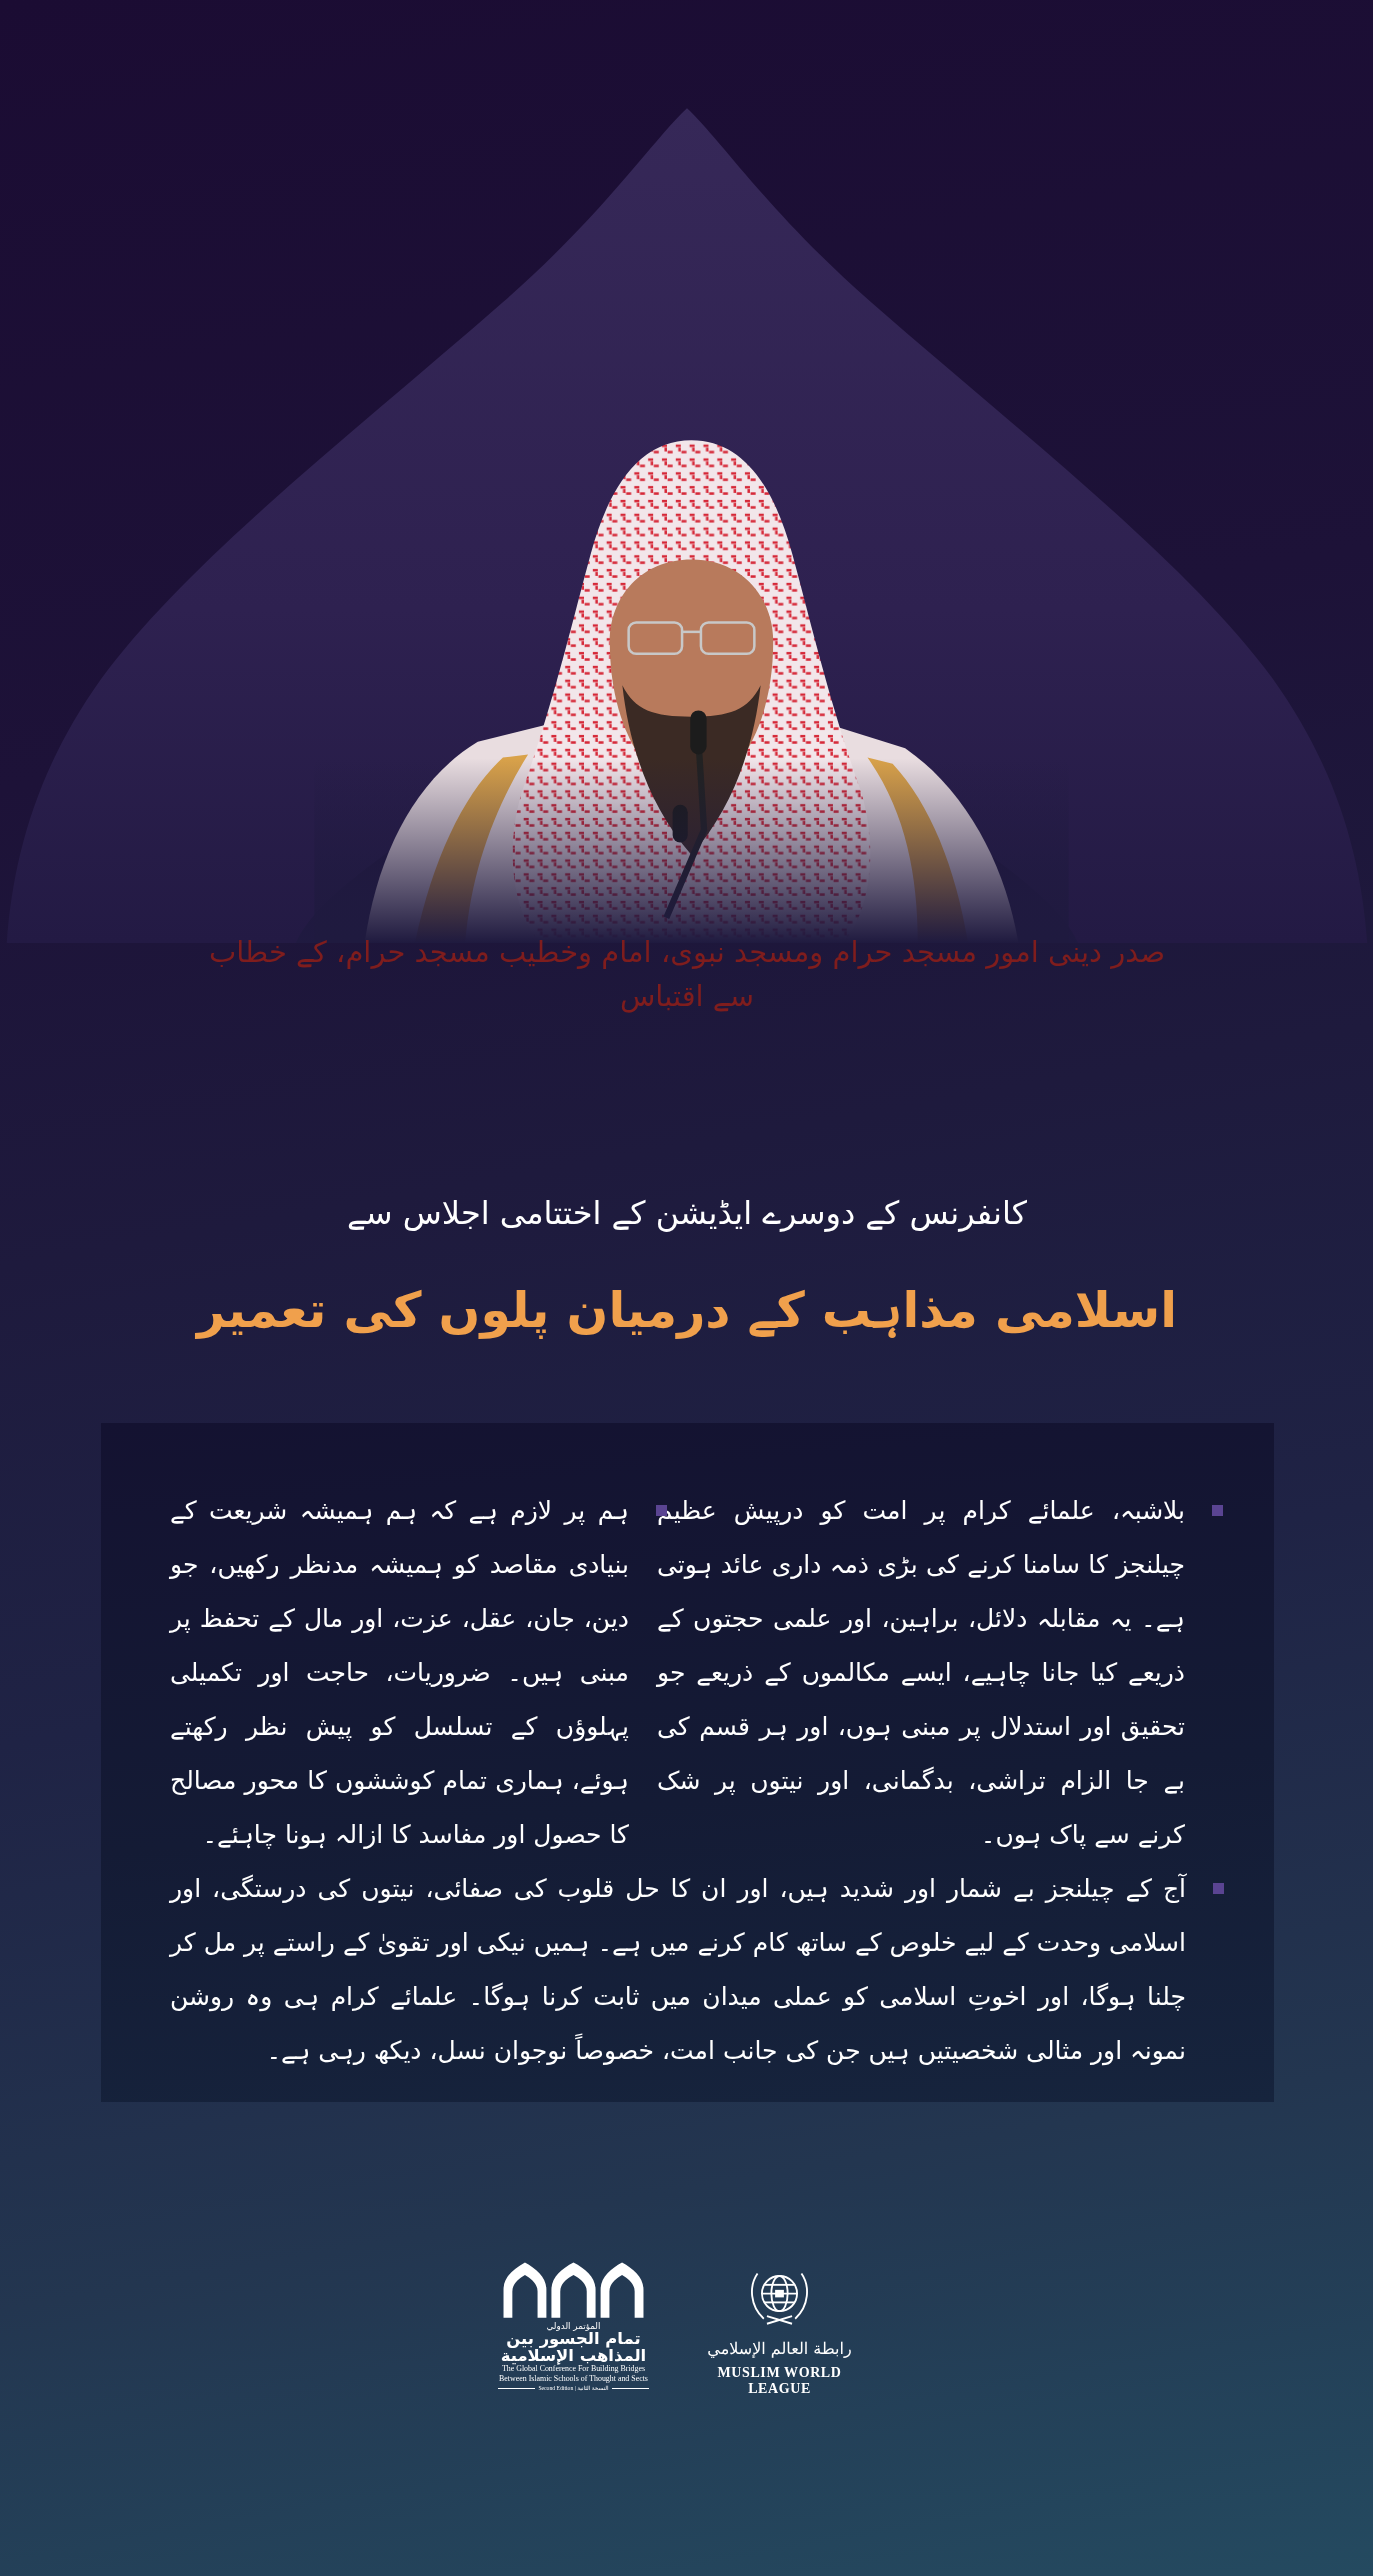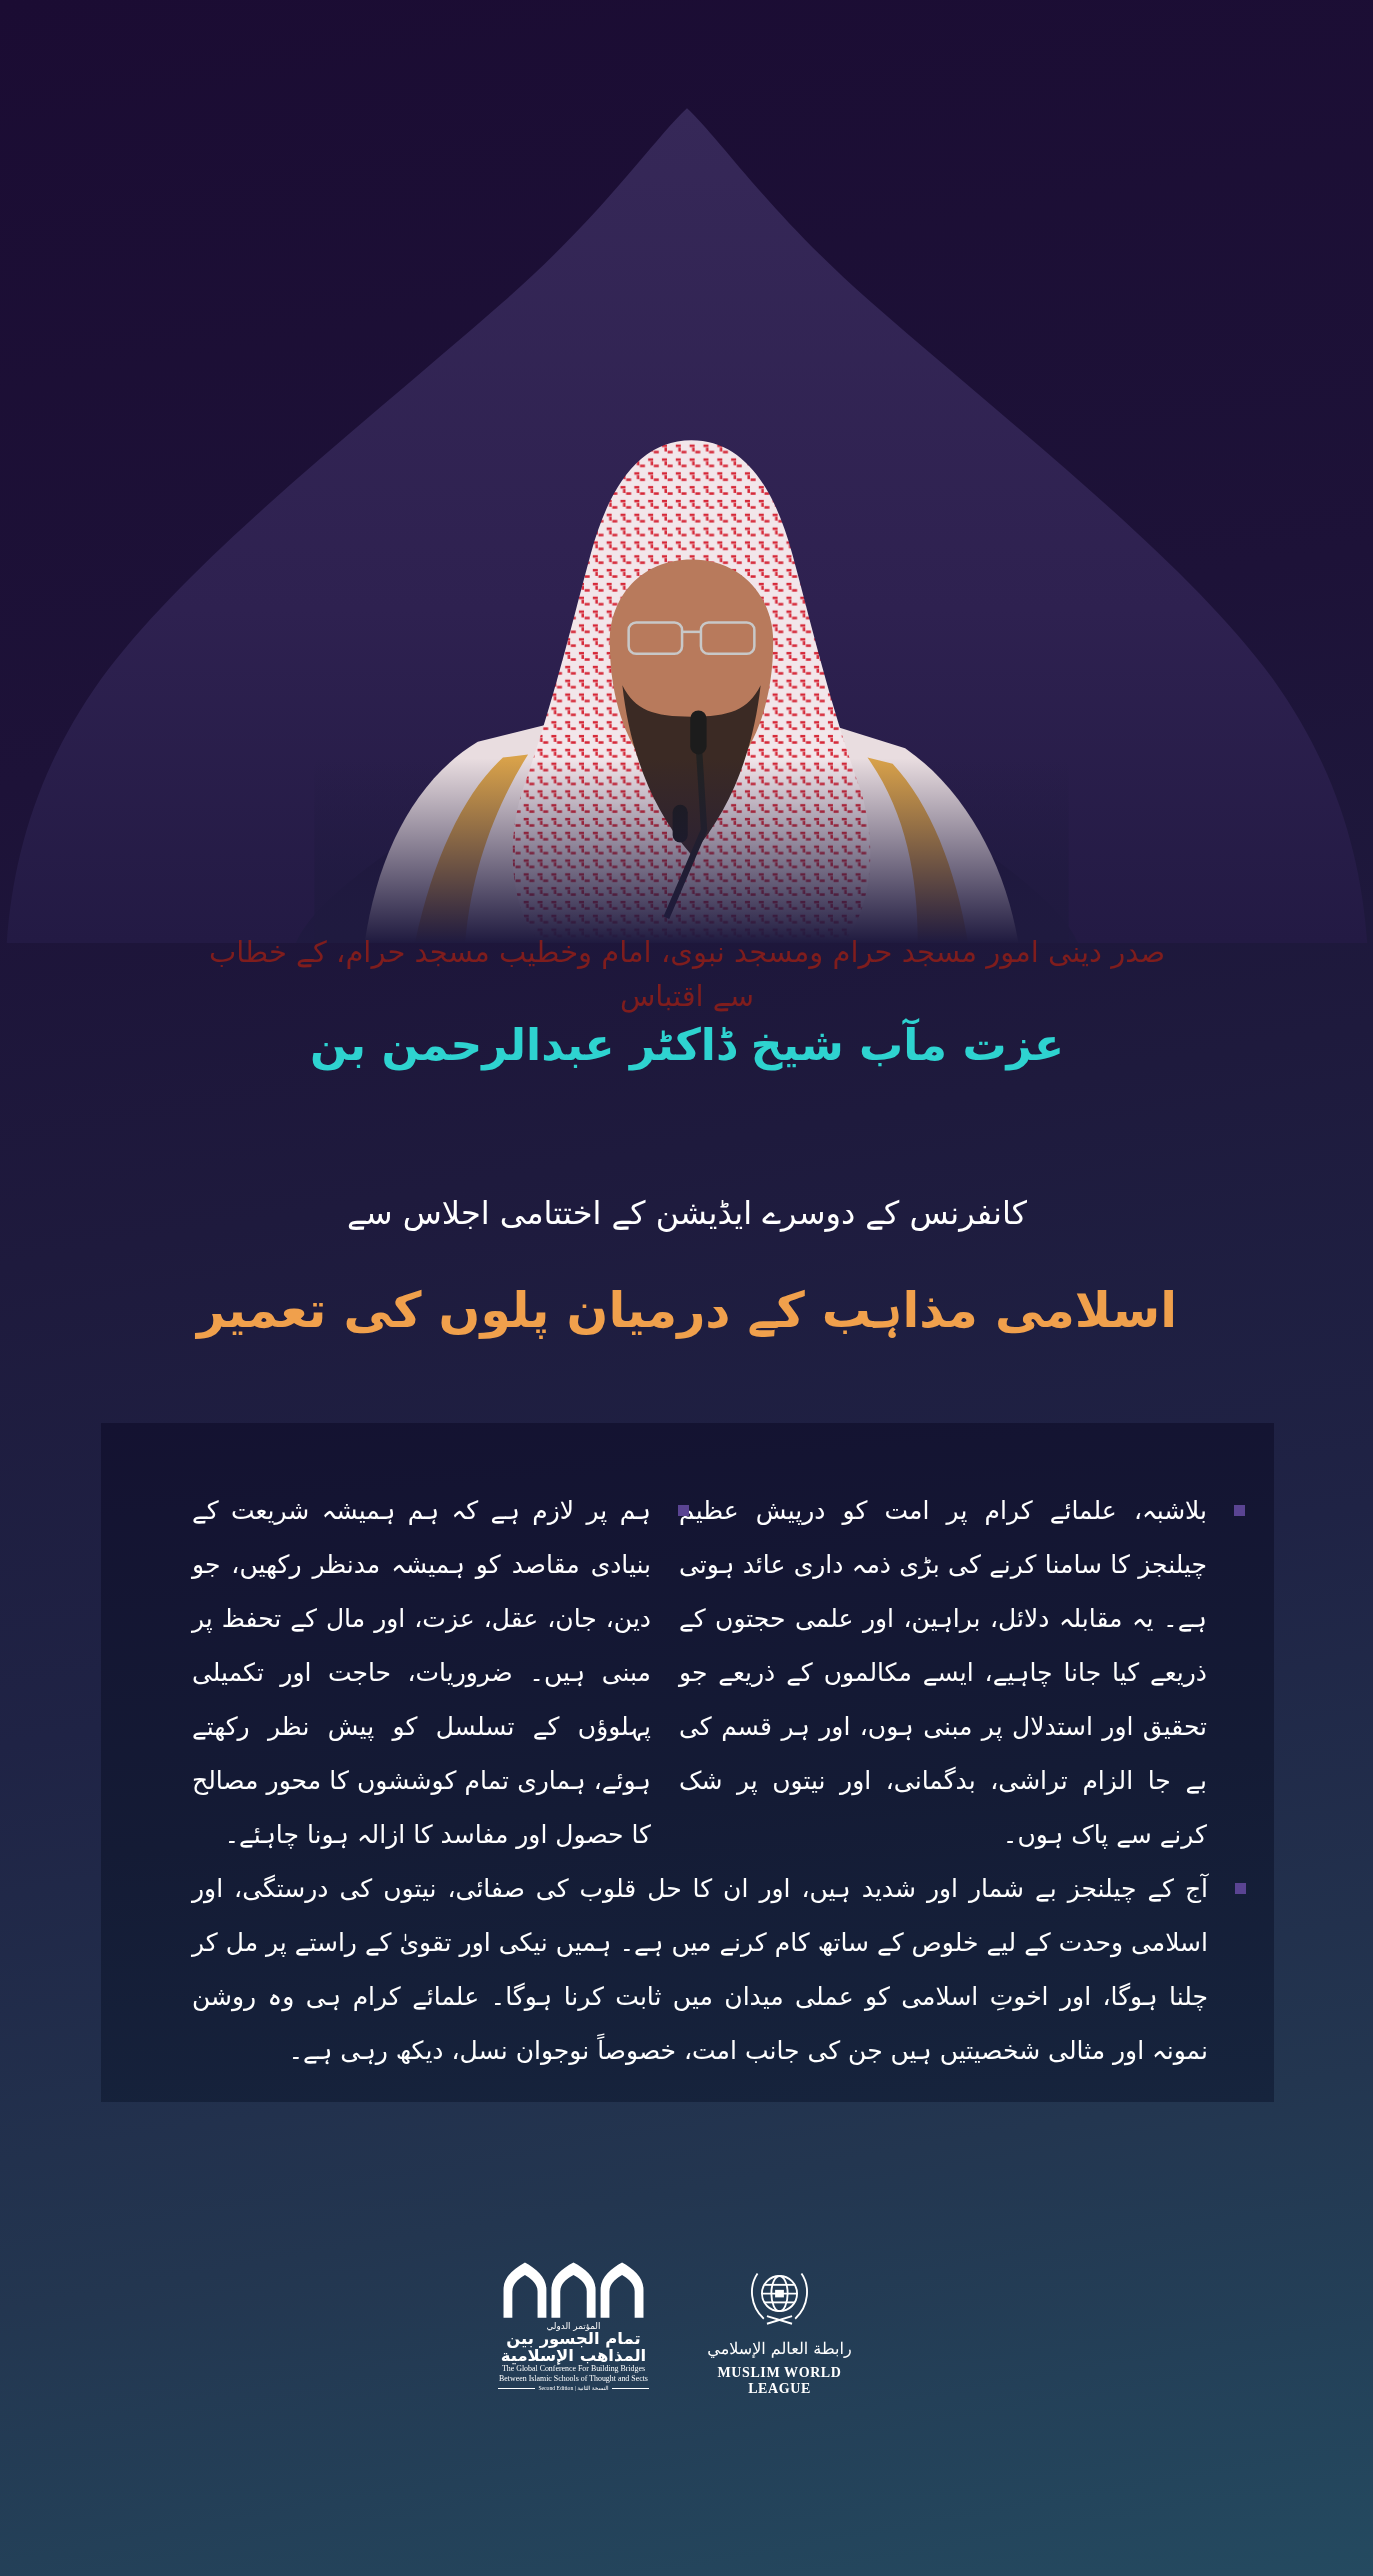--- a/index.html
+++ b/index.html
@@ -32,21 +32,21 @@
   .headline {
     position:absolute; left:189px; width:996px; top:1252px;
     font-size:49px; line-height:69px; color:#f0a04c; font-weight:bold;margin-top:24px;
   }
   .textbox {
     position:absolute; left:101px; top:1423px; width:1173px; height:679px;
     background: linear-gradient(175deg, #141231 0%, #141b35 55%, #16243d 100%);
   }
   .para {
     position:absolute; direction:rtl; text-align:justify;
-    font-size:25px; line-height:54px; color:#ffffff;margin-left:22px;
+    font-size:25px; line-height:54px; color:#ffffff;
   }
   .para .bullet {
     position:absolute; width:10.7px; height:10.7px; background:#5a4492; top:21.4px;
   }
   .para-1 { left:657px; top:1484px; width:528px; }
   .para-2 { left:170px; top:1484px; width:459px; }
   .para-3 { left:170px; top:1862px; width:1016px; }
   .para-1 .bullet, .para-2 .bullet, .para-3 .bullet { right:-38px; }
   .para-2 .bullet { right:-38px; }
   .logos { position:absolute; left:484px; top:2261px; width:415px; height:164px; }
@@ -113,21 +113,20 @@
     <path d="M610 500 L620 660 L560 800" stroke="#222" stroke-width="10" fill="none"></path>
     <rect x="598" y="470" width="26" height="70" rx="13" fill="#1c1c1c"></rect>
     <rect x="570" y="620" width="24" height="60" rx="12" fill="#1c1c1c"></rect>
     <rect width="1200" height="840" fill="url(#fadeBottom)"></rect>
   </svg>
 </div>
 
 <div class="subtitle urdu">صدر دینی امور مسجد حرام ومسجد نبوی، امام وخطیب مسجد حرام، کے خطاب سے اقتباس</div>
 
 <div class="name urdu">
-  <div>عزت مآب   شیخ ڈاکٹر عبدالرحمن بن</div>
 </div>
 
 <div class="conf-line urdu">کانفرنس کے دوسرے ایڈیشن کے اختتامی اجلاس سے</div>
 <div class="headline urdu">اسلامی مذاہب کے درمیان پلوں کی تعمیر</div>
 
 <div class="textbox"></div>
 
 <div class="para para-1">
   <span class="bullet"></span>
   <span>بلاشبہ، علمائے کرام پر امت کو درپیش عظیم چیلنجز کا سامنا کرنے کی بڑی ذمہ داری عائد ہوتی ہے۔ یہ مقابلہ دلائل، براہین، اور علمی حجتوں کے ذریعے کیا جانا چاہیے، ایسے مکالموں کے ذریعے جو تحقیق اور استدلال پر مبنی ہوں، اور ہر قسم کی بے جا الزام تراشی، بدگمانی، اور نیتوں پر شک کرنے سے پاک ہوں۔</span>

